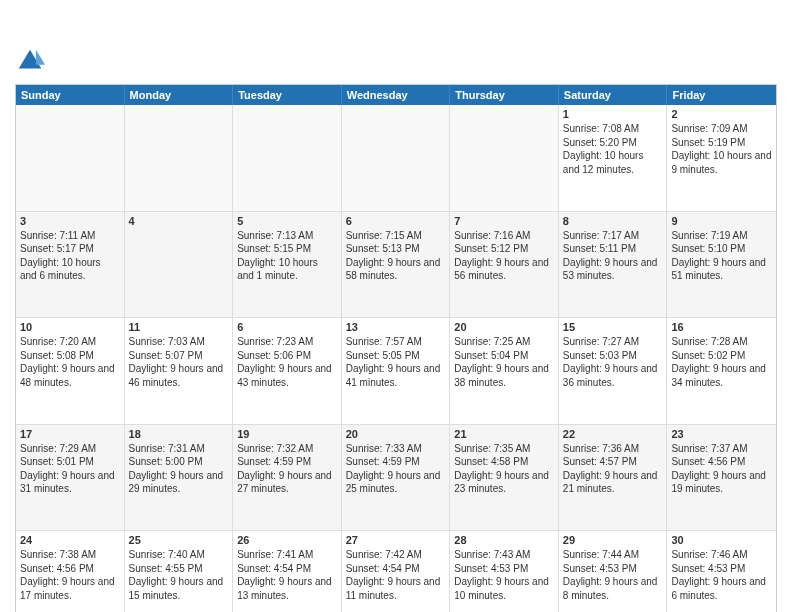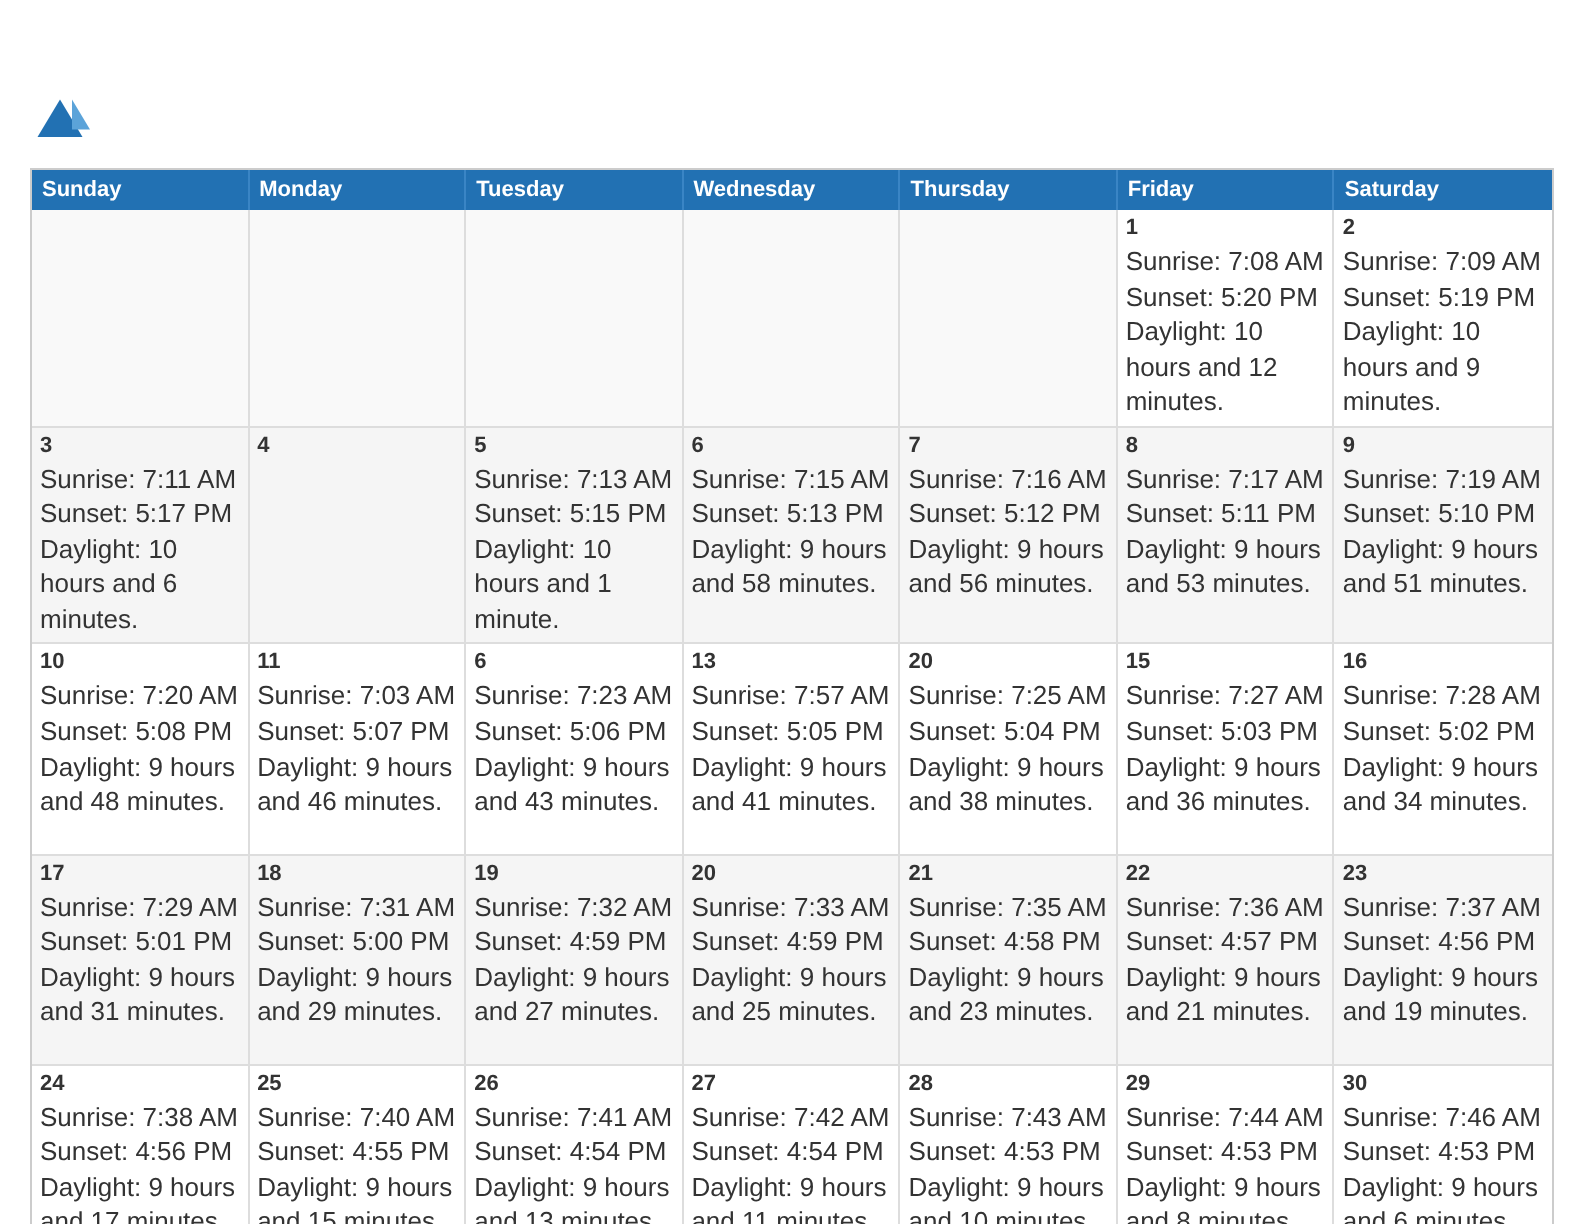--- a/index.html
+++ b/index.html
@@ -97,21 +97,21 @@
     .cal-cell:last-child { border-right: none; }
     .cal-cell.empty { background: #f9f9f9; }
     .cal-cell.shaded { background: #f5f5f5; }
     .day-num {
       font-size: 11px;
       font-weight: bold;
       margin-bottom: 2px;
       display: block;
     }
     .cell-text {
-      font-size: 13px;
+      font-size: 10px;
       line-height: 1.35;
       color: #333;
     }
   </style>
 </head>
 <body>
 
 <div class="page">
   <div class="header">
     <div class="logo">
@@ -130,22 +130,22 @@
     </div>
   </div>
 
   <div class="calendar">
     <div class="cal-header">
     <div class="cal-header-cell">Sunday</div>
         <div class="cal-header-cell">Monday</div>
         <div class="cal-header-cell">Tuesday</div>
         <div class="cal-header-cell">Wednesday</div>
         <div class="cal-header-cell">Thursday</div>
+        <div class="cal-header-cell">Saturday</div>
         <div class="cal-header-cell">Friday</div>
-        <div class="cal-header-cell">Saturday</div>
       </div>
     <div class="cal-body">
     <div class="cal-row">
           <div class="cal-cell empty"></div>
           <div class="cal-cell empty"></div>
           <div class="cal-cell empty"></div>
           <div class="cal-cell empty"></div>
           <div class="cal-cell empty"></div>
           <div class="cal-cell">
             <span class="day-num">1</span>

